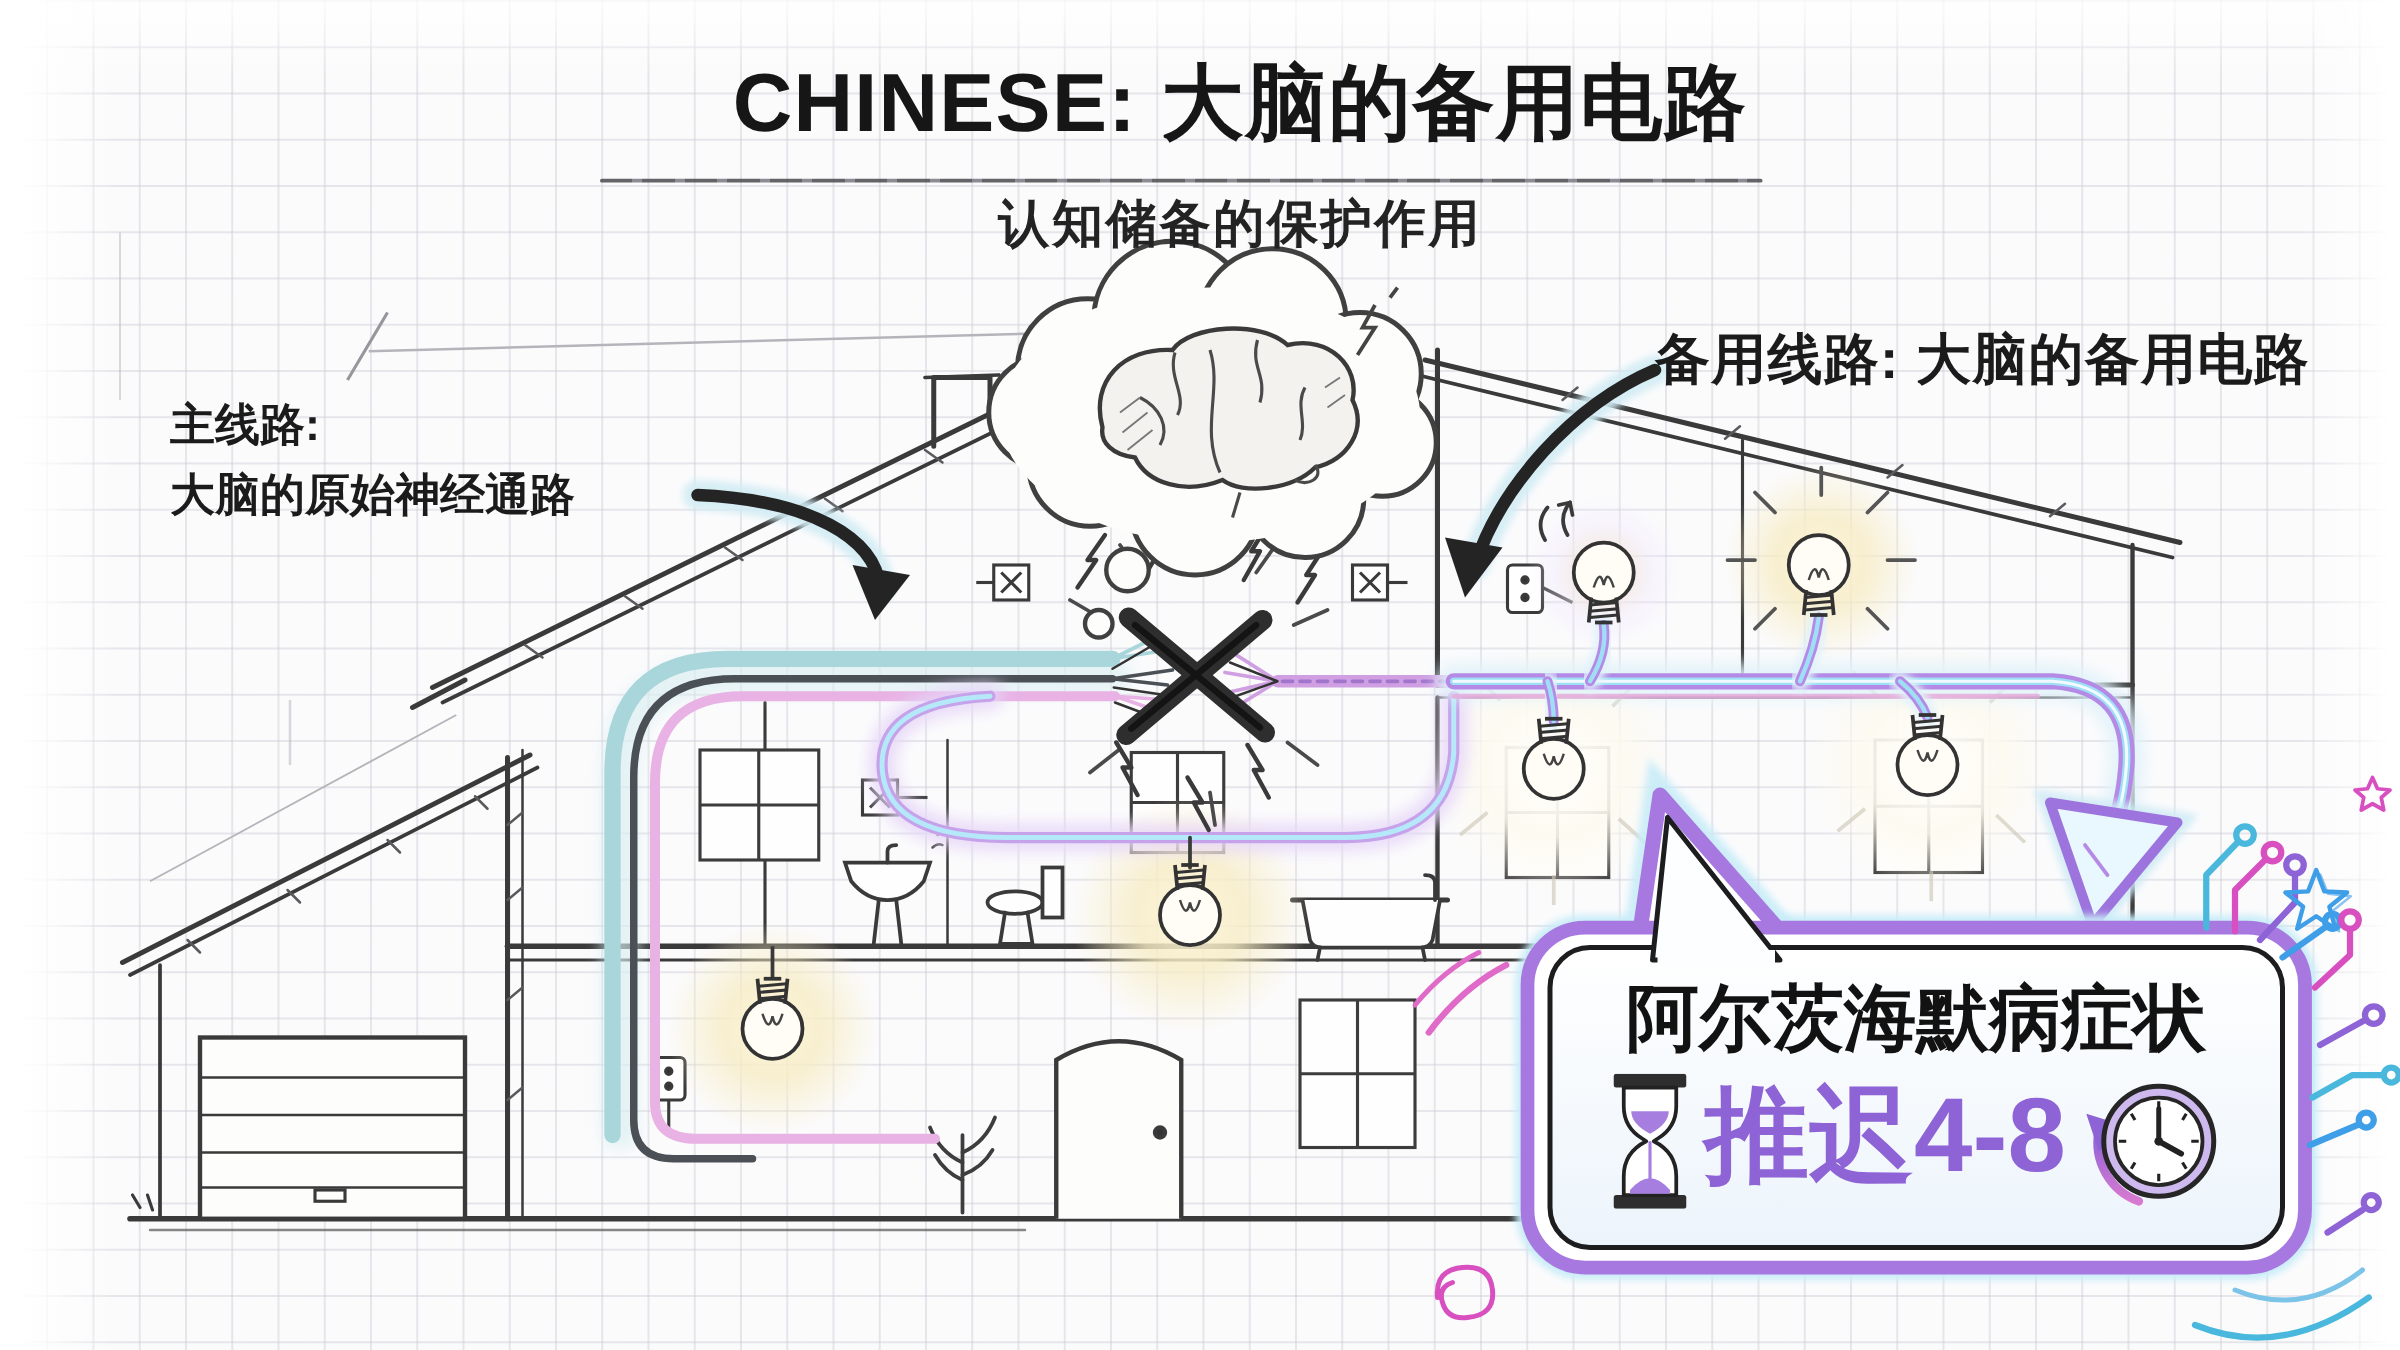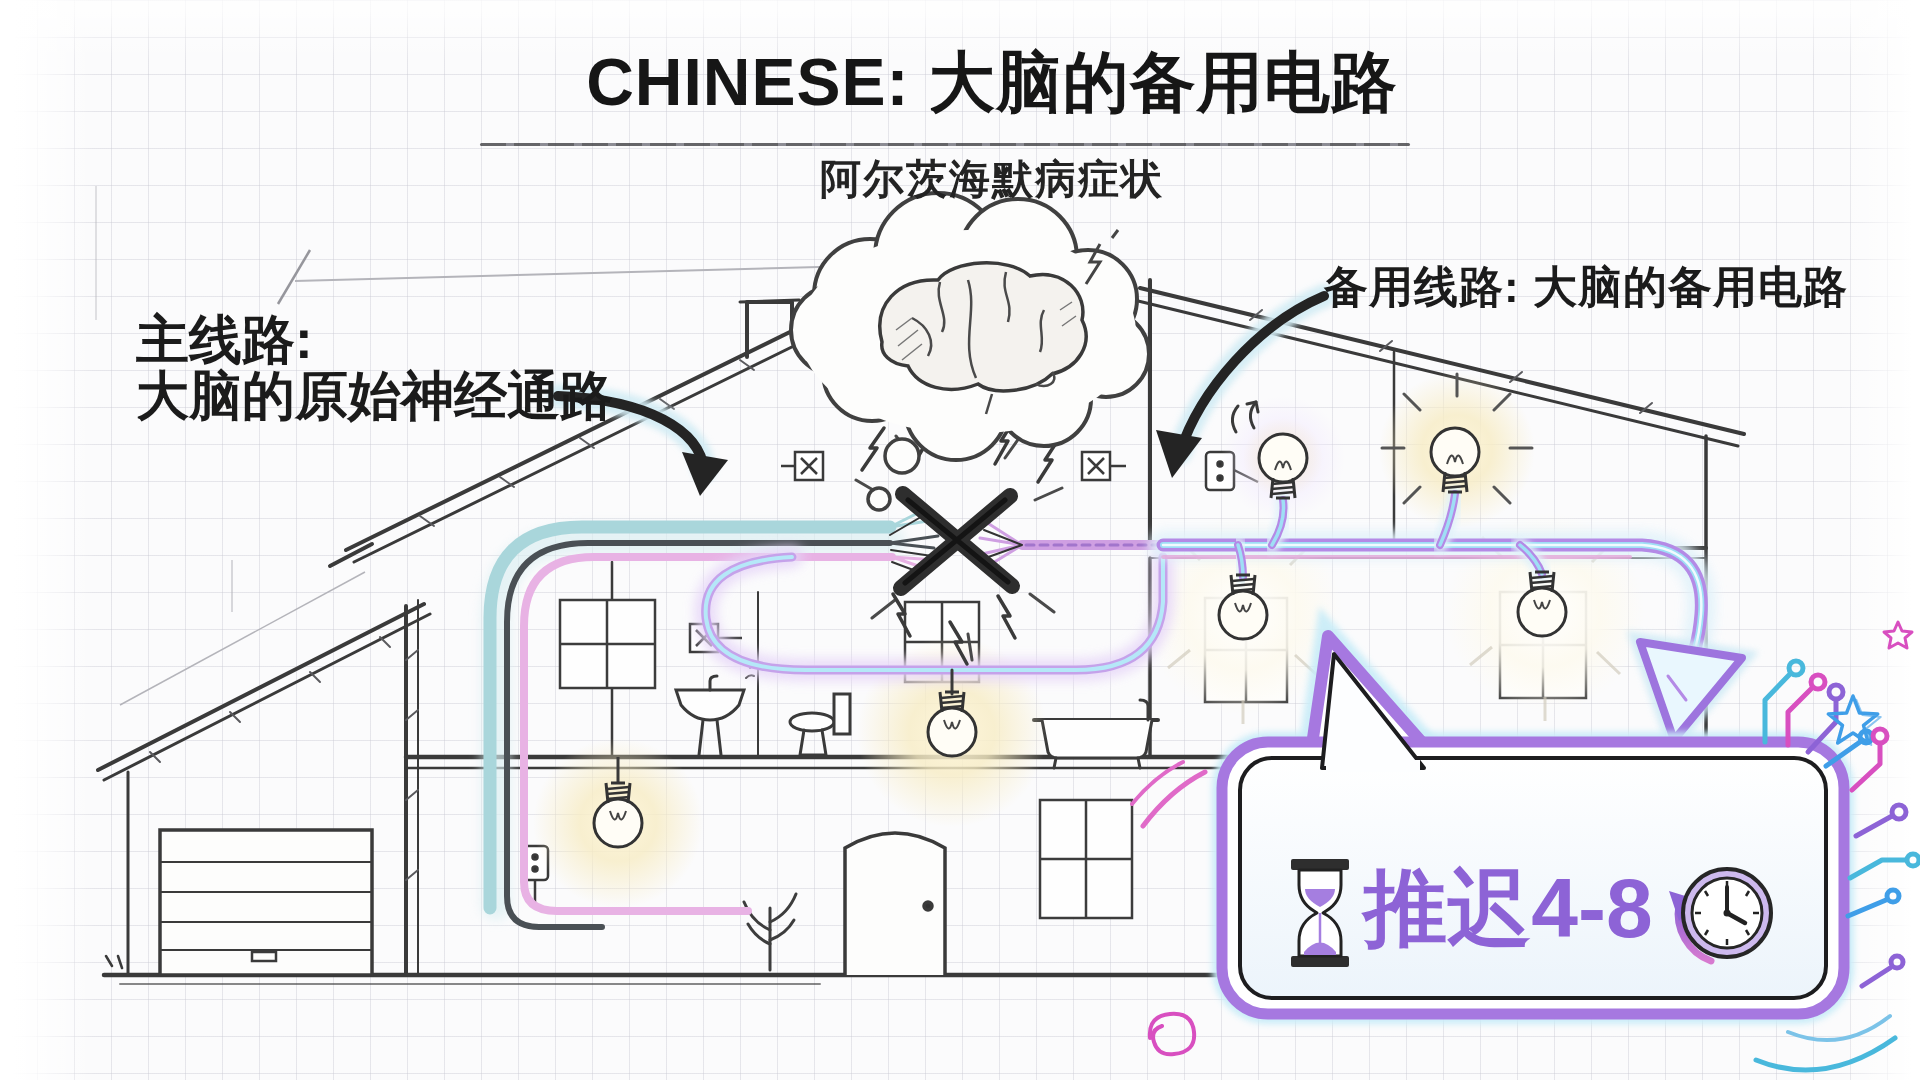--- a/index.html
+++ b/index.html
@@ -26,21 +26,21 @@
   .divider{
     position:absolute;left:480px;top:143px;width:930px;height:2.5px;opacity:.8;border-radius:2px;
     background:repeating-linear-gradient(90deg,#3f3f43 0 26px,#70707a 26px 34px);
   }
   .subtitle{
     position:absolute;left:64px;right:0;top:152px;text-align:center;
     font-size:41px;font-weight:700;color:#232323;letter-spacing:2px;white-space:nowrap;
   }
   .label-main{
     position:absolute;left:136px;top:312px;
-    font-size:53px;font-weight:900;color:#1b1b1b;line-height:56px;white-space:nowrap;
+    font-size:36px;font-weight:900;color:#1b1b1b;line-height:56px;white-space:nowrap;
   }
   .label-backup{
     position:absolute;left:1324px;top:258px;
     font-size:44px;font-weight:900;color:#1b1b1b;letter-spacing:1px;white-space:nowrap;
   }
   .callout-heading{
     position:absolute;left:1250px;top:776px;width:566px;text-align:center;
     font-size:58px;font-weight:900;color:#121212;white-space:nowrap;
   }
   .callout-row{
@@ -410,28 +410,29 @@
     </g>
     <g fill="none" stroke-linecap="round">
       <path d="M 1143,826 Q 1170,790 1205,772" stroke="#e06ac8" stroke-width="5"></path>
       <path d="M 1132,804 Q 1155,776 1183,762" stroke="#e06ac8" stroke-width="4"></path>
       <path d="M 1150,1038 Q 1148,1016 1170,1014 Q 1192,1012 1194,1032 Q 1196,1052 1174,1054 Q 1158,1056 1154,1042 Q 1150,1030 1162,1026" stroke="#d84fc0" stroke-width="4"></path>
     </g>
   </svg>
 
   <div class="title">CHINESE: 大脑的备用电路</div>
   <div class="divider"></div>
-  <div class="subtitle">阿尔茨海默病症状</div>
+  <div class="subtitle">认知储备的保护作用</div>
 
   <div class="label-main">
     <div>主线路:</div>
     <div>大脑的原始神经通路</div>
   </div>
   <div class="label-backup">备用线路: 大脑的备用电路</div>
 
+  <div class="callout-heading">阿尔茨海默病症状</div>
   <div class="callout-row">
     <svg width="62" height="108" viewBox="0 0 62 108">
       <rect x="2" y="0" width="58" height="11" rx="2" fill="#2e2e2e"></rect>
       <rect x="2" y="97" width="58" height="11" rx="2" fill="#2e2e2e"></rect>
       <path d="M 10,11 L 52,11 L 52,26 Q 52,43 37,52 L 34,54 Q 52,63 52,82 L 52,97 L 10,97 L 10,82 Q 10,63 28,54 L 25,52 Q 10,43 10,26 Z" fill="#ffffff" stroke="#222" stroke-width="3" stroke-linejoin="round"></path>
       <path d="M 16,30 L 46,30 Q 46,40 31,48 Q 16,40 16,30 Z" fill="#a57ee0"></path>
       <path d="M 31,54 L 31,88" stroke="#a57ee0" stroke-width="2.5"></path>
       <path d="M 15,93 Q 31,74 47,93 L 47,96 L 15,96 Z" fill="#a57ee0"></path>
     </svg>
     <span class="delay">推迟4-8</span>

